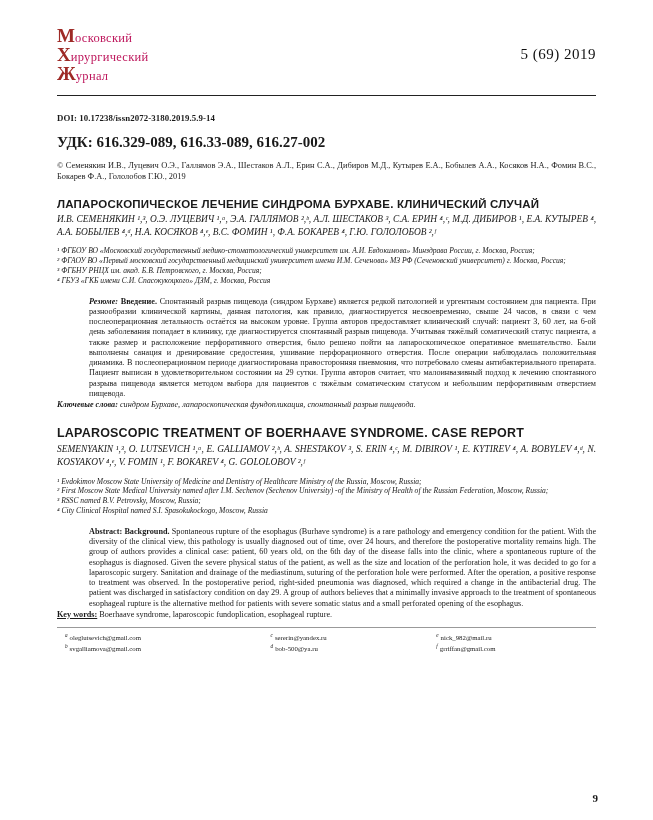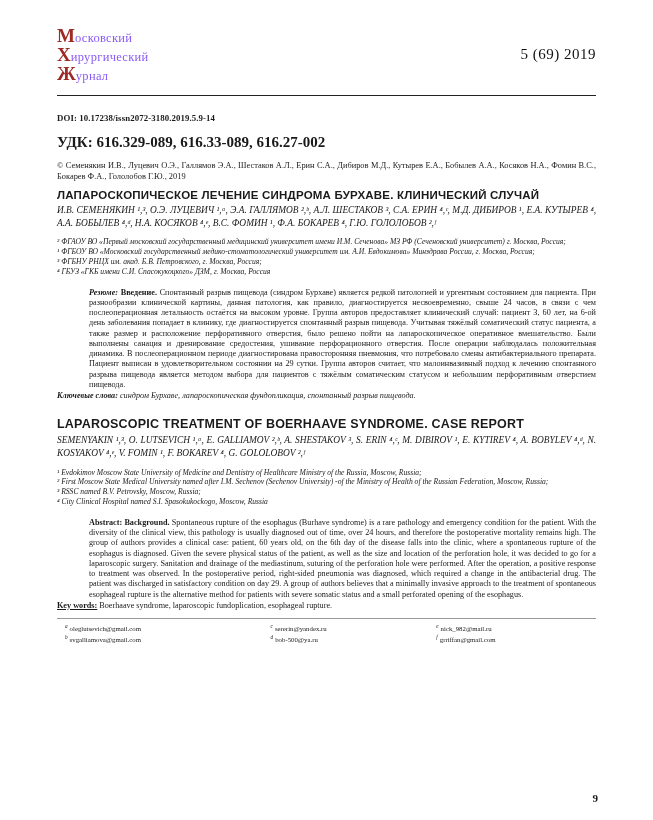--- a/index.html
+++ b/index.html
@@ -17,32 +17,32 @@
     overflow:hidden;
   }
   
   .header { display:flex; justify-content:space-between; align-items:flex-start; }
   .logo { line-height:1.0; }
   .logo-line { white-space:nowrap; }
   .logo-init {
     color:#9e2a26; font-size:19px; font-weight:bold;
     font-family:"Liberation Serif","DejaVu Serif",serif;
   }
-  .logo-rest { color:#8b5cf6; font-size:12.5px; letter-spacing:0.3px; }
+  .logo-rest { color:#be185d; font-size:12.5px; letter-spacing:0.3px; }
   .issue { font-size:15px; color:#111; padding-top:20px; letter-spacing:0.5px; }
   .rule { border-top:1.3px solid #222; margin-top:12px; }
   
   .doi { font-weight:bold; font-size:8.8px; margin-top:17px; letter-spacing:0.1px; }
   .udc { font-weight:bold; font-size:15px; margin-top:11px; }
   .copyright { font-size:8.4px; margin-top:10px; line-height:1.3; text-align:justify; }
   
   .title-ru {
     font-family:"Liberation Sans","DejaVu Sans",sans-serif;
     font-size:11.5px; font-weight:bold; letter-spacing:0.2px;
-    margin-top:6px;
+    margin-top:15px;
   }
   .authors {
     font-size:9.4px; font-weight:normal; font-style:italic;
     margin-top:3px; line-height:1.35; text-align:justify;
   }
   .affils { margin-top:8px; }
   .affils p { font-size:7.6px; font-style:italic; line-height:1.3; }
   .abstract { font-size:8.2px; line-height:1.25; text-align:justify; margin-top:11px;margin-left:32px; }
   .b { font-weight:bold; }
   .bi { font-weight:bold; font-style:italic; }
@@ -94,22 +94,22 @@
 
   <p class="doi">DOI: 10.17238/issn2072-3180.2019.5.9-14</p>
   <p class="udc">УДК: 616.329-089, 616.33-089, 616.27-002</p>
   <p class="copyright">© Семенякин И.В., Луцевич О.Э., Галлямов Э.А., Шестаков А.Л., Ерин С.А., Дибиров М.Д., Кутырев Е.А., Бобылев А.А., Косяков Н.А., Фомин В.С., Бокарев Ф.А., Гололобов Г.Ю., 2019</p>
 
   <h1 class="title-ru">ЛАПАРОСКОПИЧЕСКОЕ ЛЕЧЕНИЕ СИНДРОМА БУРХАВЕ. КЛИНИЧЕСКИЙ СЛУЧАЙ</h1>
 
   <p class="authors">И.В. СЕМЕНЯКИН ¹,³, О.Э. ЛУЦЕВИЧ ¹,ᵃ, Э.А. ГАЛЛЯМОВ ²,ᵇ, А.Л. ШЕСТАКОВ ³, С.А. ЕРИН ⁴,ᶜ, М.Д. ДИБИРОВ ¹, Е.А. КУТЫРЕВ ⁴, А.А. БОБЫЛЕВ ⁴,ᵈ, Н.А. КОСЯКОВ ⁴,ᵉ, В.С. ФОМИН ¹, Ф.А. БОКАРЕВ ⁴, Г.Ю. ГОЛОЛОБОВ ²,ᶠ</p>
 
   <div class="affils">
+    <p>¹ ФГБОУ ВО «Московский государственный медико-стоматологический университет им. А.И. Евдокимова» Минздрава России, г. Москва, Россия;</p>
     <p>² ФГАОУ ВО «Первый московский государственный медицинский университет имени И.М. Сеченова» МЗ РФ (Сеченовский университет) г. Москва, Россия;</p>
-    <p>¹ ФГБОУ ВО «Московский государственный медико-стоматологический университет им. А.И. Евдокимова» Минздрава России, г. Москва, Россия;</p>
     <p>³ ФГБНУ РНЦХ им. акад. Б.В. Петровского, г. Москва, Россия;</p>
     <p>⁴ ГБУЗ «ГКБ имени С.И. Спасокукоцкого» ДЗМ, г. Москва, Россия</p>
   </div>
 
   <p class="abstract">
     <span class="bi">Резюме:</span>
     <span class="b">Введение.</span>
     <span>Спонтанный разрыв пищевода (синдром Бурхаве) является редкой патологией и ургентным состоянием для пациента. При разнообразии клинической картины, данная патология, как правило, диагностируется несвоевременно, свыше 24 часов, в связи с чем послеоперационная летальность остаётся на высоком уровне. Группа авторов предоставляет клинический случай: пациент З, 60 лет, на 6-ой день заболевания попадает в клинику, где диагностируется спонтанный разрыв пищевода. Учитывая тяжёлый соматический статус пациента, а также размер и расположение перфоративного отверстия, было решено пойти на лапароскопическое оперативное вмешательство. Были выполнены санация и дренирование средостения, ушивание перфорационного отверстия. После операции наблюдалась положительная динамика. В послеоперационном периоде диагностирована правосторонняя пневмония, что потребовало смены антибактериального препарата. Пациент выписан в удовлетворительном состоянии на 29 сутки. Группа авторов считает, что малоинвазивный подход к лечению спонтанного разрыва пищевода является методом выбора для пациентов с тяжёлым соматическим статусом и небольшим перфоративным отверстием пищевода.</span>
   </p>
 

